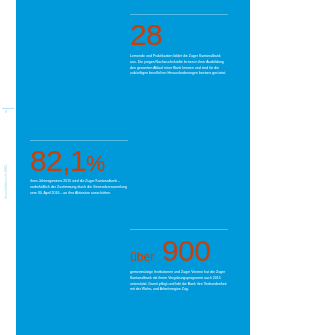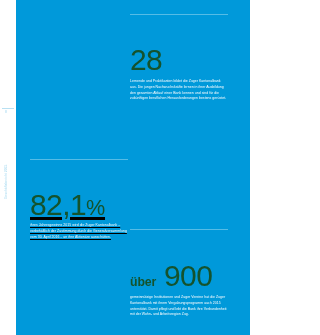--- a/index.html
+++ b/index.html
@@ -79,32 +79,31 @@
   .stat-block {
     position: absolute;
   }
   .stat-rule {
     width: 100%;
     height: 1px;
     background: #55bce6;
     margin: 0;
   }
   .stat-figure {
-    color: #14532d;
+    color: #c2410c;
     font-weight: 300;
     line-height: 0.94;
     letter-spacing: -0.6px;
     white-space: nowrap;
     font-family: "Liberation Sans", sans-serif;
-    margin-top: 25px;
   }
   .stat-figure .prefix {
     font-size: 0.41em;
     letter-spacing: -0.1px;
-    font-weight: 700;
+    font-weight: 400;
   }
   .stat-figure .unit {
     font-size: 0.72em;
     letter-spacing: -0.2px;
   }
   .stat-body {
     color: #ffffff;
     font-size: 3.5px;
     line-height: 1.62;
     letter-spacing: 0.02px;
@@ -120,23 +119,22 @@
   }
   #block-28 .stat-figure {
     font-size: 30px;
     padding-top: 6px;
   }
   #block-28 .stat-body { margin-top: 5px; }
 
   
   #block-821 {
     left: 30px;
-    top: 159px;
+    top: 140px;
     width: 98px;
-    text-decoration: underline;
   }
   #block-821 .stat-figure {
     font-size: 30px;
     padding-top: 6px;
   }
   #block-821 .stat-body { margin-top: 4px; }
 
   
   #block-700 {
     left: 130px;

